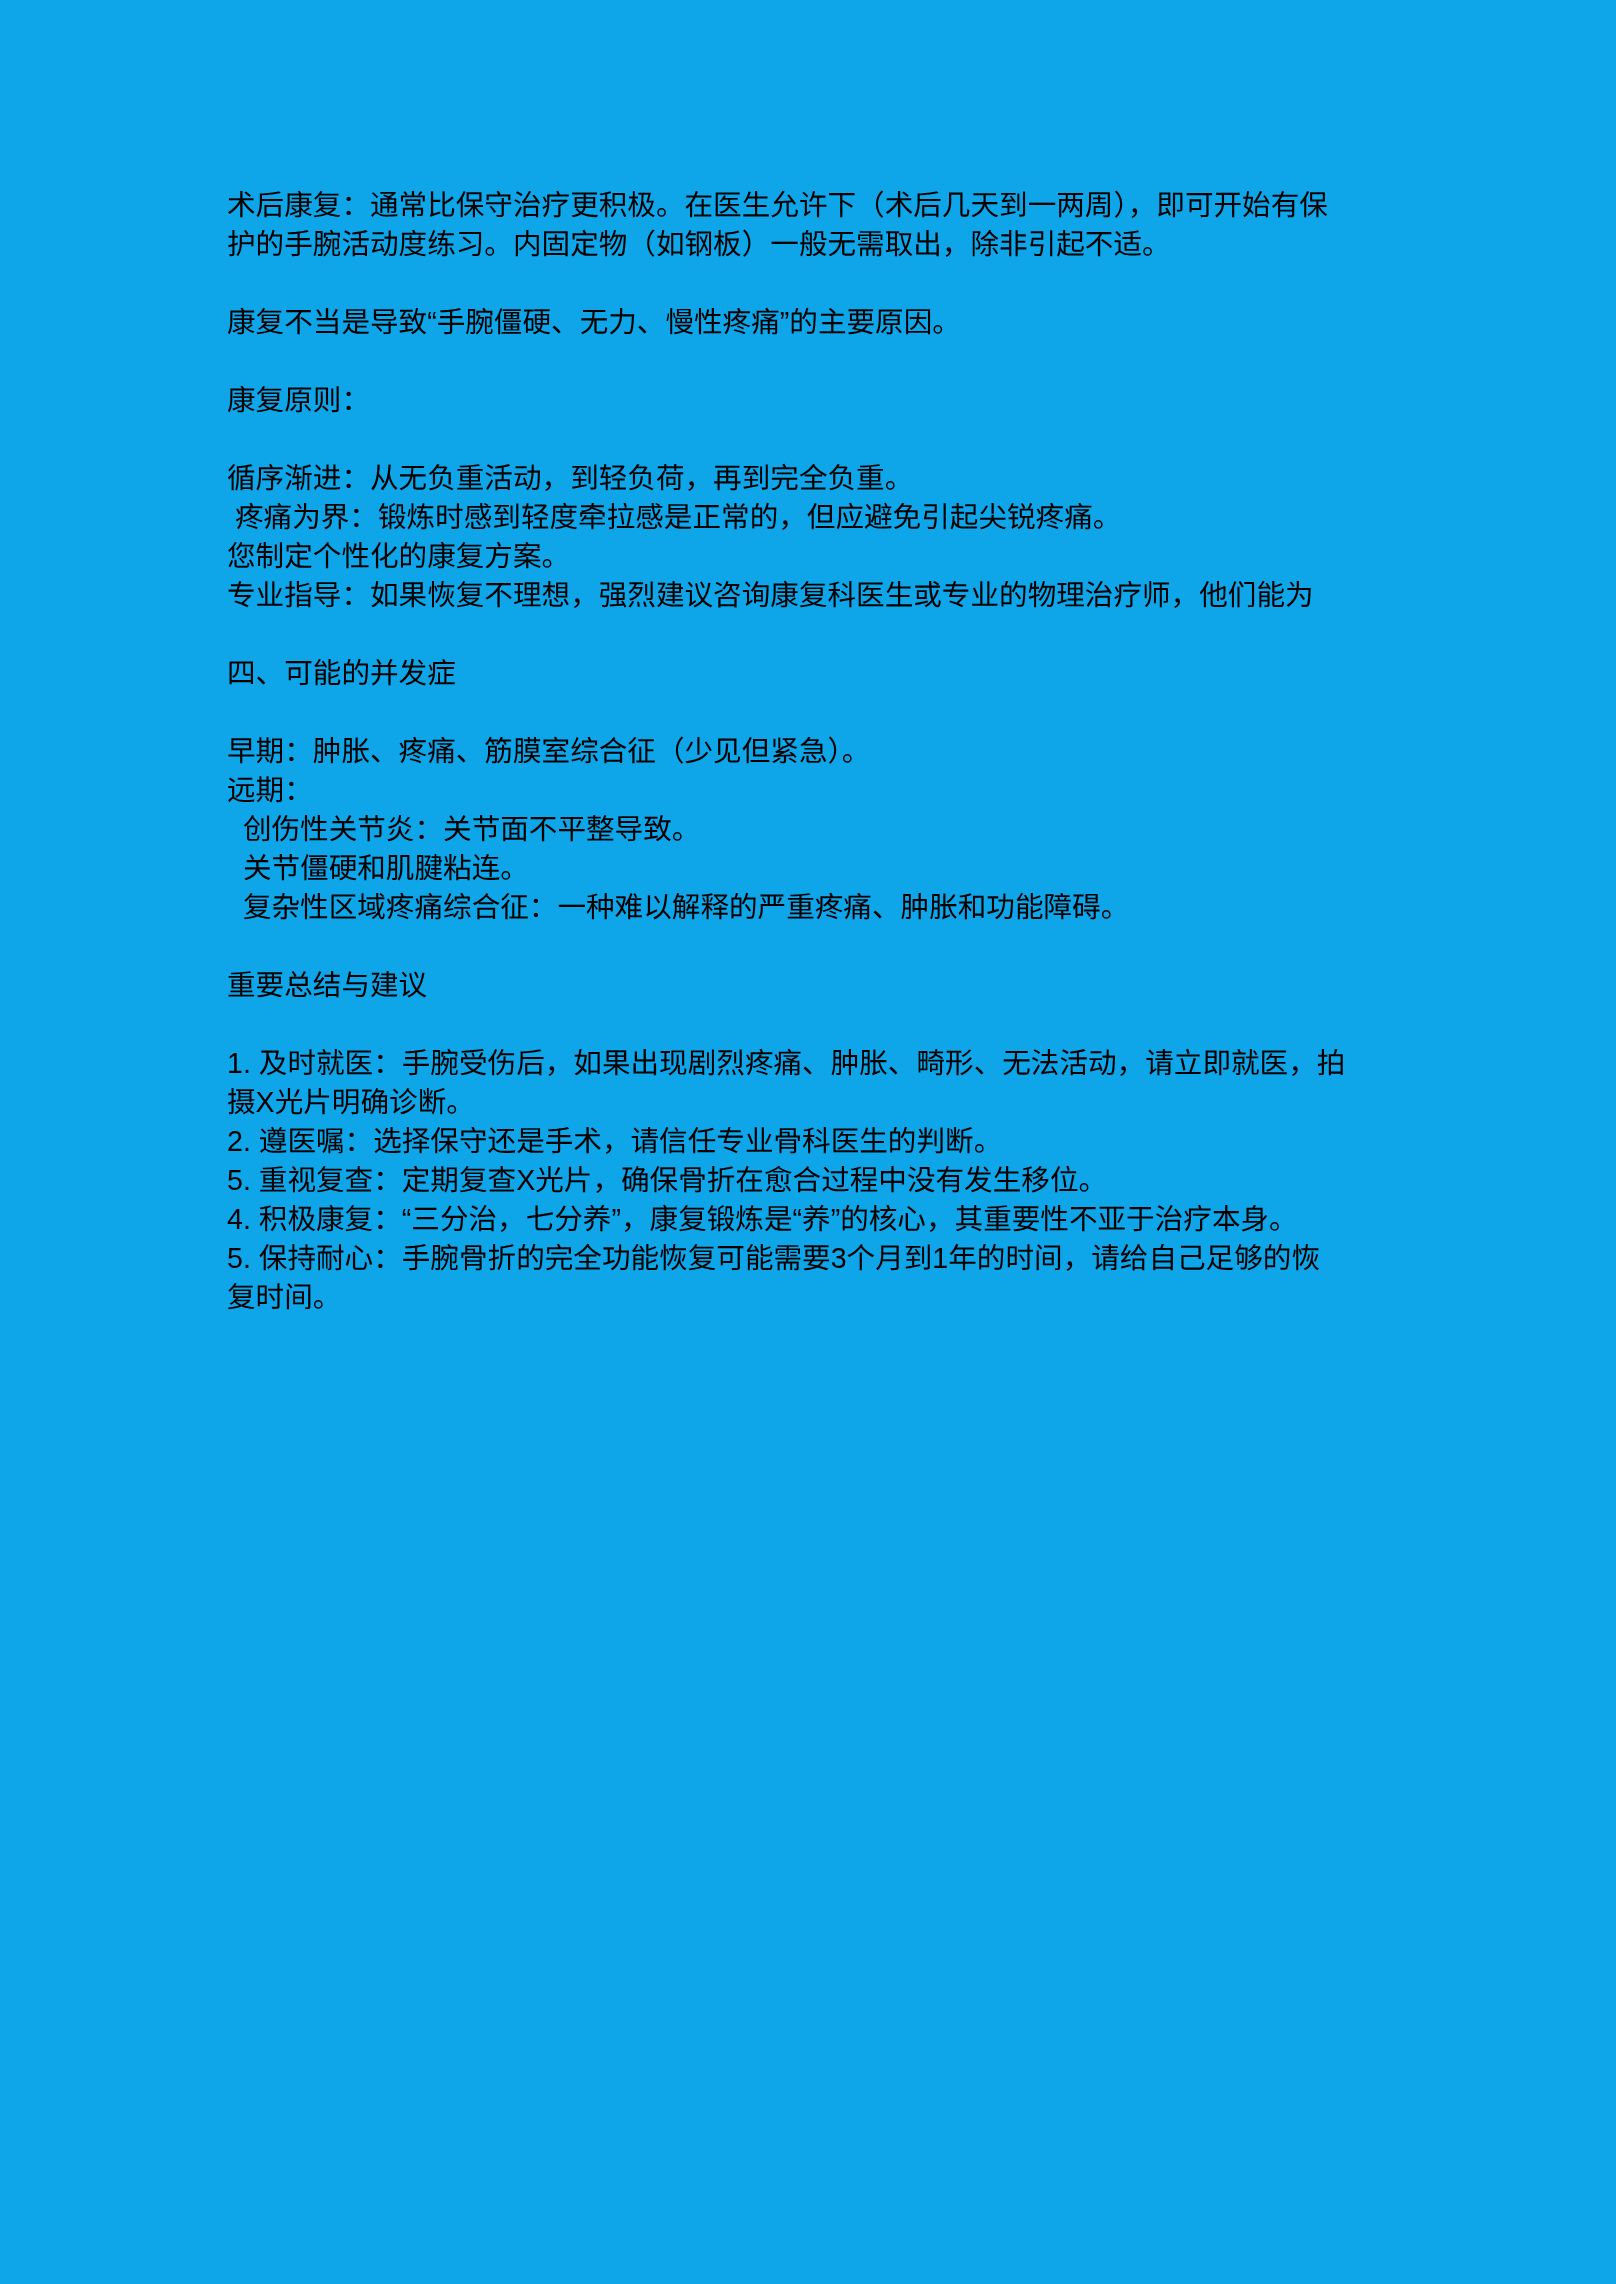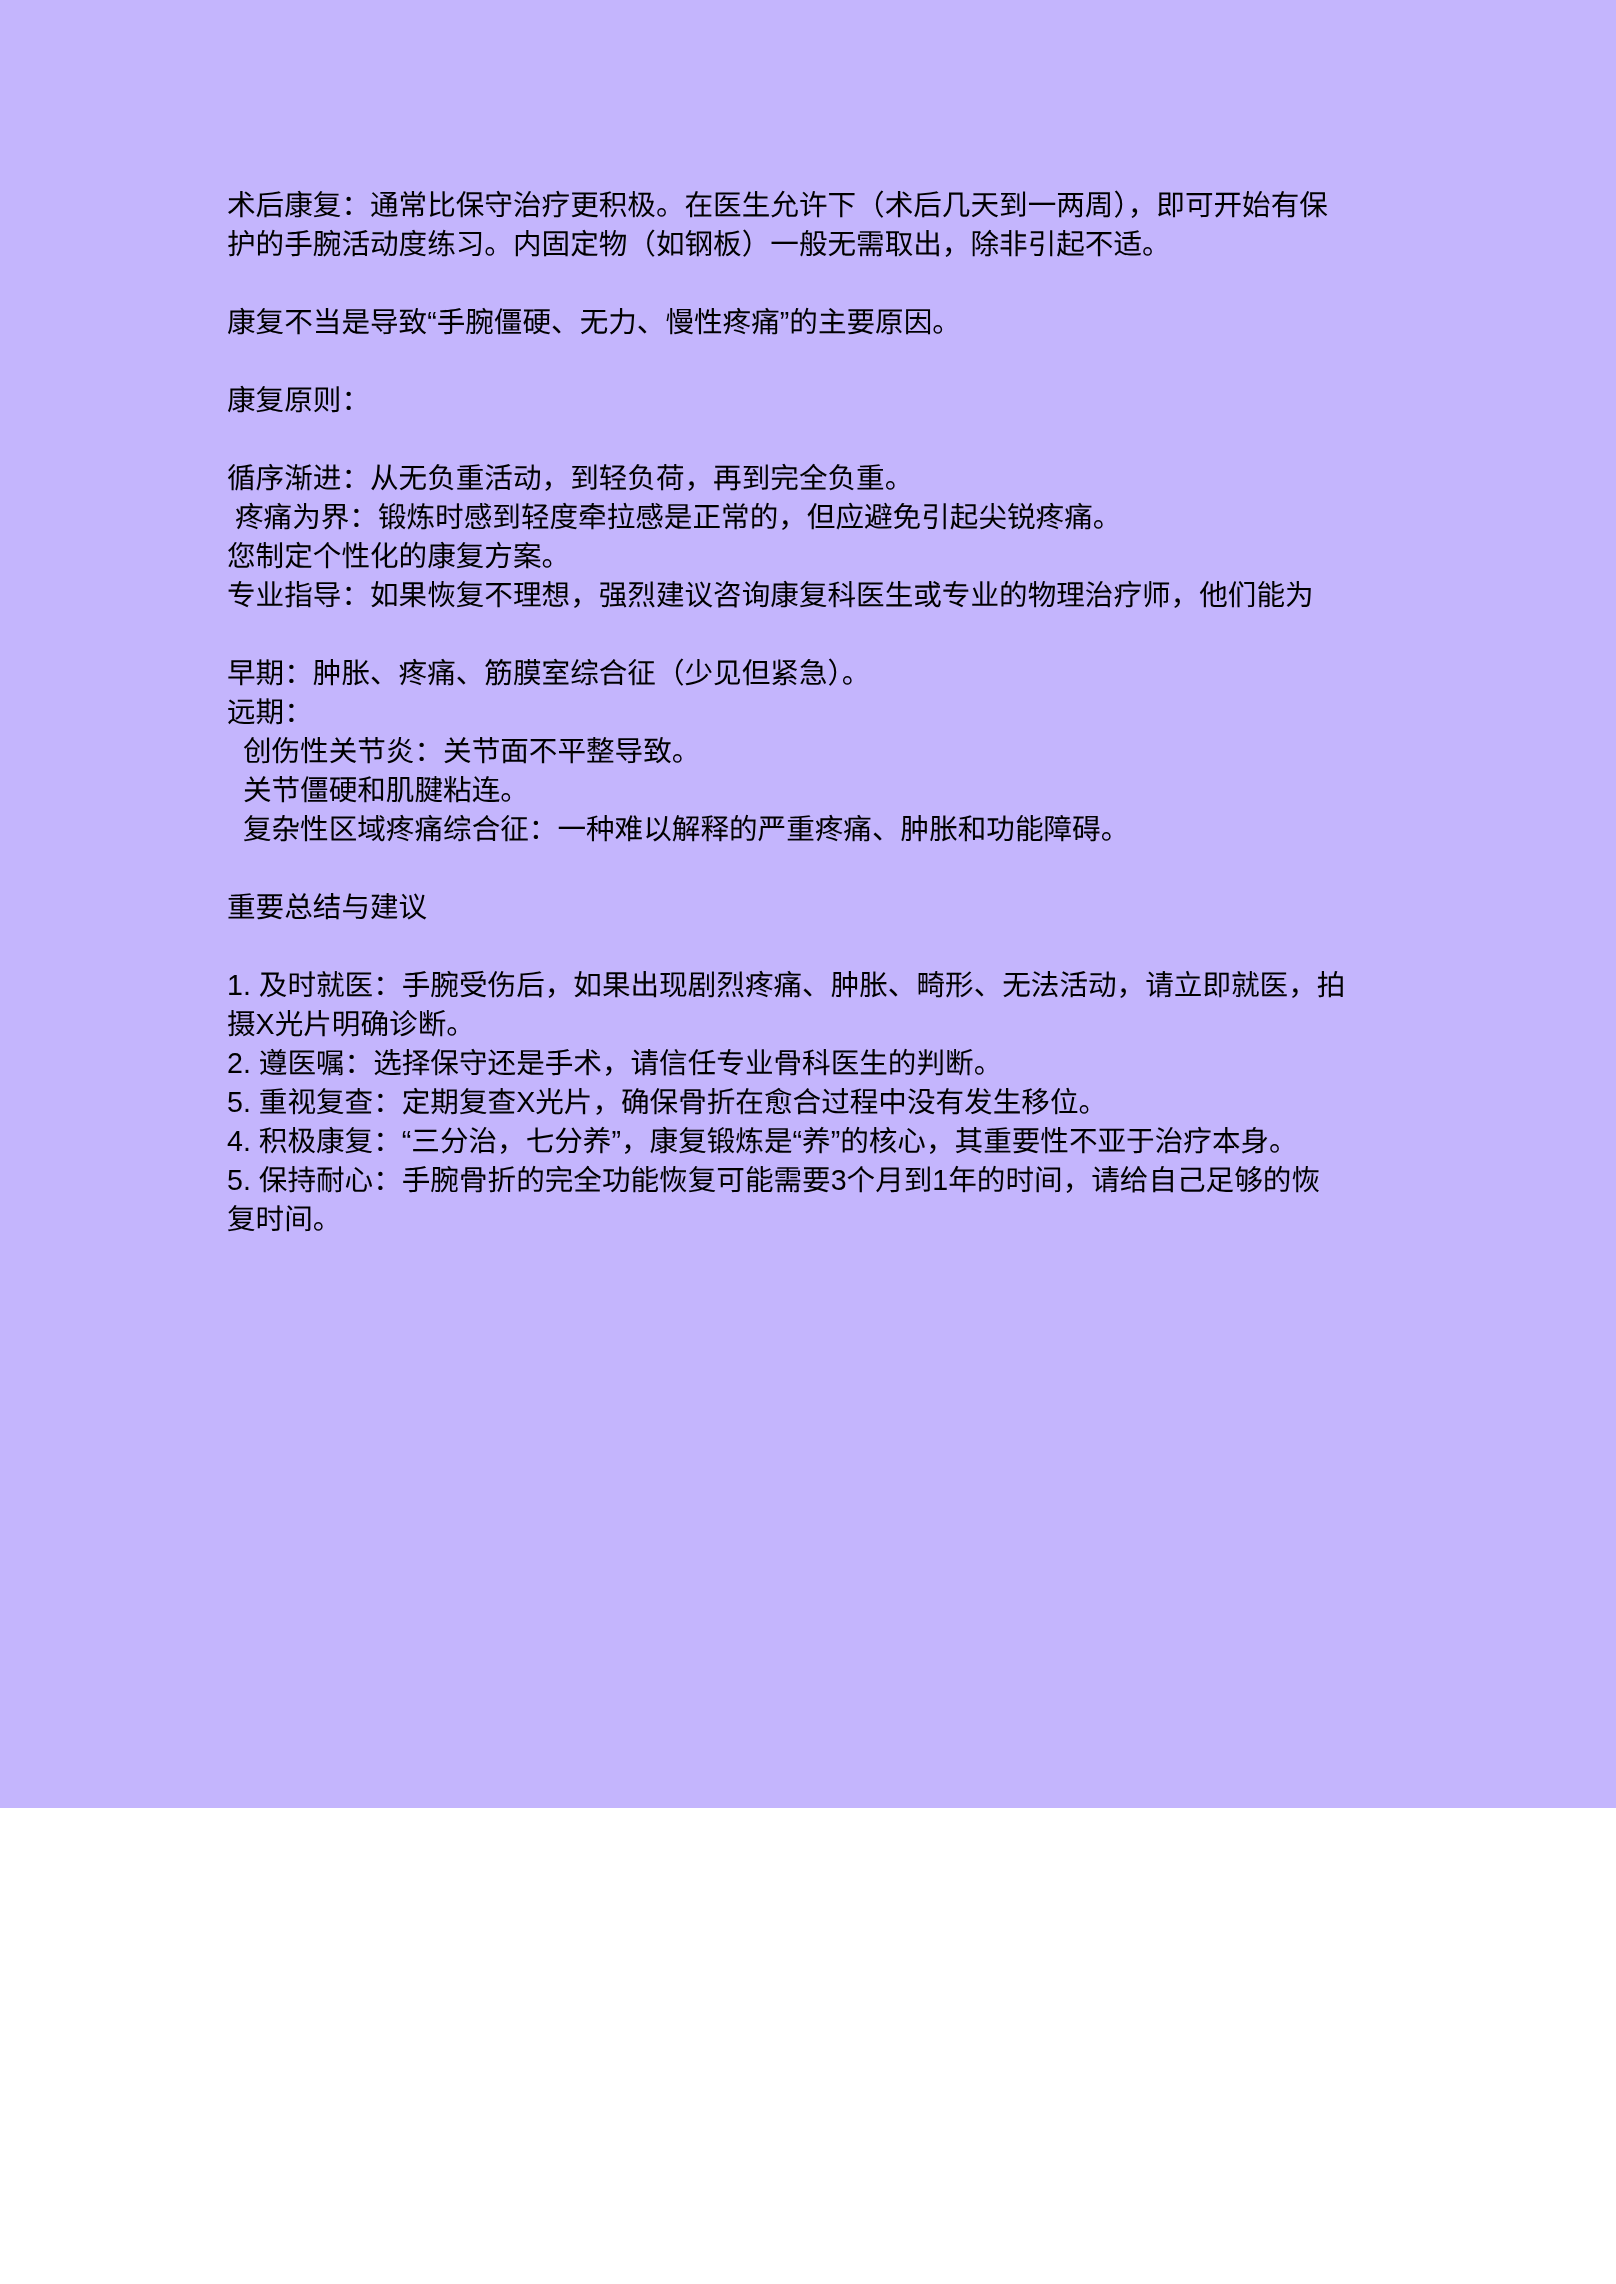--- a/index.html
+++ b/index.html
@@ -3,22 +3,22 @@
 <meta charset="utf-8">
 <style>
   html, body {
     margin: 0;
     padding: 0;
     background: #ffffff;
   }
   .page {
     position: relative;
     width: 1616px;
-    height: 1808px;
-    background: #c4b5fd;
+    height: 2284px;
+    background: #0ea5e9;
     overflow: hidden;
   }
   .doc {
     position: absolute;
     left: 227px;
     top: 186px;
     width: 1153px;
     font-family: "Liberation Sans", "DejaVu Sans", sans-serif;
     font-size: 28.6px;
     line-height: 39px;
@@ -58,20 +58,23 @@
       <div class="line">康复原则：</div>
     </div>
 
     <div class="para">
       <div class="line">循序渐进：从无负重活动，到轻负荷，再到完全负重。</div>
       <div class="line"> 疼痛为界：锻炼时感到轻度牵拉感是正常的，但应避免引起尖锐疼痛。</div>
       <div class="line">您制定个性化的康复方案。</div>
       <div class="line">专业指导：如果恢复不理想，强烈建议咨询康复科医生或专业的物理治疗师，他们能为</div>
     </div>
 
+    <div class="para">
+      <div class="line">四、可能的并发症</div>
+    </div>
 
     <div class="para">
       <div class="line">早期：肿胀、疼痛、筋膜室综合征（少见但紧急）。</div>
       <div class="line">远期：</div>
       <div class="line">  创伤性关节炎：关节面不平整导致。</div>
       <div class="line">  关节僵硬和肌腱粘连。</div>
       <div class="line">  复杂性区域疼痛综合征：一种难以解释的严重疼痛、肿胀和功能障碍。</div>
     </div>
 
     <div class="para">

